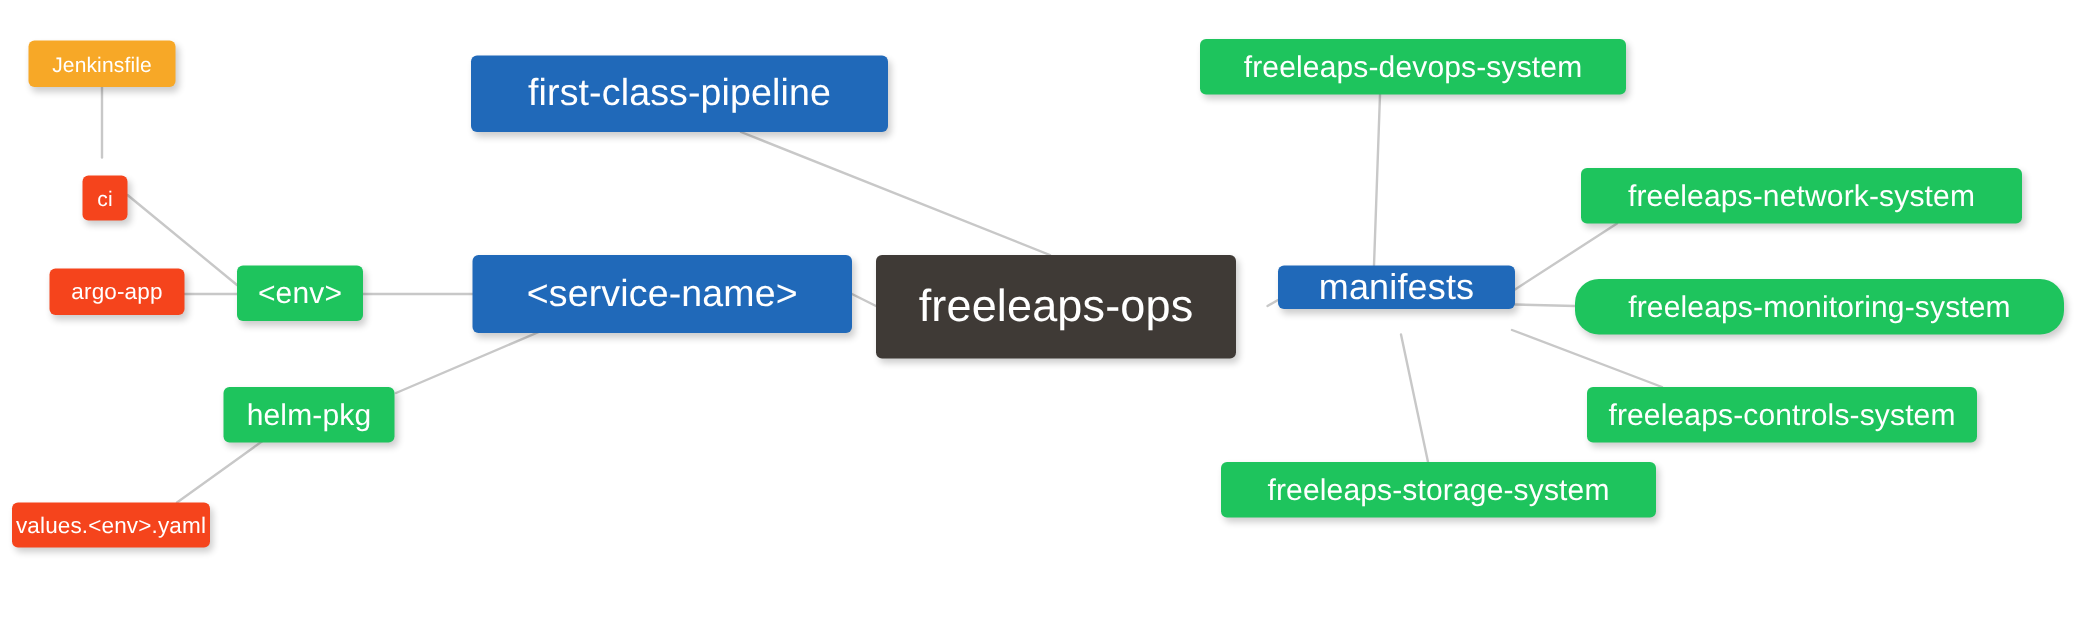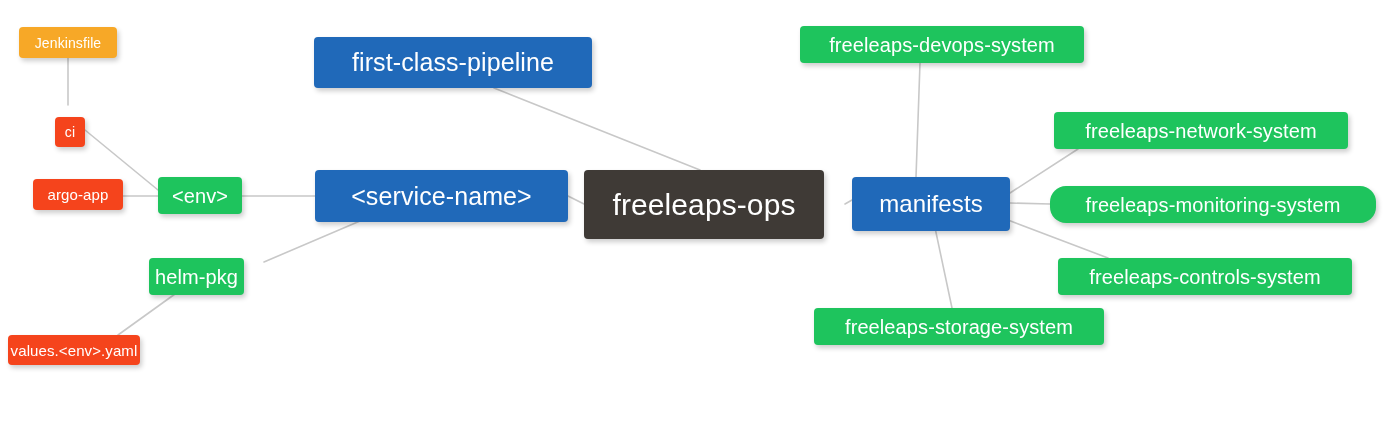--- a/index.html
+++ b/index.html
@@ -66,27 +66,27 @@
   <div id="node-layer">
       <div class="node" style="left: 584px; top: 170px; width: 240px; height: 69px; background: rgb(63, 58, 54); font-size: 30px;">
         <span class="node-label">freeleaps-ops</span>
       </div>
       <div class="node" style="left: 315px; top: 170px; width: 253px; height: 52px; background: rgb(32, 105, 185); font-size: 25px;">
         <span class="node-label">&lt;service-name&gt;</span>
       </div>
       <div class="node" style="left: 314px; top: 37px; width: 278px; height: 51px; background: rgb(32, 105, 185); font-size: 25px;">
         <span class="node-label">first-class-pipeline</span>
       </div>
-      <div class="node" style="left: 852px; top: 177px; width: 158px; height: 54px; background: rgb(32, 105, 185); font-size: 24px;">
+      <div class="node" style="left: 852px; top: 177px; width: 158px; height: 29px; background: rgb(32, 105, 185); font-size: 24px;">
         <span class="node-label">manifests</span>
       </div>
       <div class="node" style="left: 158px; top: 177px; width: 84px; height: 37px; background: rgb(30, 196, 93); font-size: 20px;">
         <span class="node-label">&lt;env&gt;</span>
       </div>
-      <div class="node" style="left: 149px; top: 258px; width: 95px; height: 37px; background: rgb(30, 196, 93); font-size: 20px;">
+      <div class="node" style="left: 149px; top: 258px; width: 114px; height: 37px; background: rgb(30, 196, 93); font-size: 20px;">
         <span class="node-label">helm-pkg</span>
       </div>
       <div class="node" style="left: 19px; top: 27px; width: 98px; height: 31px; background: rgb(247, 168, 39); font-size: 14px;">
         <span class="node-label">Jenkinsfile</span>
       </div>
       <div class="node" style="left: 55px; top: 105px; width: 30px; height: 30px; background: rgb(245, 68, 28); font-size: 14px; margin-top: 12px;">
         <span class="node-label">ci</span>
       </div>
       <div class="node" style="left: 33px; top: 179px; width: 90px; height: 31px; background: rgb(245, 68, 28); font-size: 15px;">
         <span class="node-label">argo-app</span>
@@ -96,20 +96,20 @@
       </div>
       <div class="node" style="left: 800px; top: 26px; width: 284px; height: 37px; background: rgb(30, 196, 93); font-size: 20px;">
         <span class="node-label">freeleaps-devops-system</span>
       </div>
       <div class="node" style="left: 1054px; top: 112px; width: 294px; height: 37px; background: rgb(30, 196, 93); font-size: 20px;">
         <span class="node-label">freeleaps-network-system</span>
       </div>
       <div class="node" style="left: 1050px; top: 186px; width: 326px; height: 37px; background: rgb(30, 196, 93); font-size: 20px; border-radius: 16px;">
         <span class="node-label">freeleaps-monitoring-system</span>
       </div>
-      <div class="node" style="left: 1058px; top: 258px; width: 294px; height: 37px; background: rgb(30, 196, 93); font-size: 20px;">
+      <div class="node" style="left: 1058px; top: 258px; width: 260px; height: 37px; background: rgb(30, 196, 93); font-size: 20px;">
         <span class="node-label">freeleaps-controls-system</span>
       </div>
       <div class="node" style="left: 814px; top: 308px; width: 290px; height: 37px; background: rgb(30, 196, 93); font-size: 20px;">
         <span class="node-label">freeleaps-storage-system</span>
       </div>
     </div>
 </div>
 
 </body></html>

